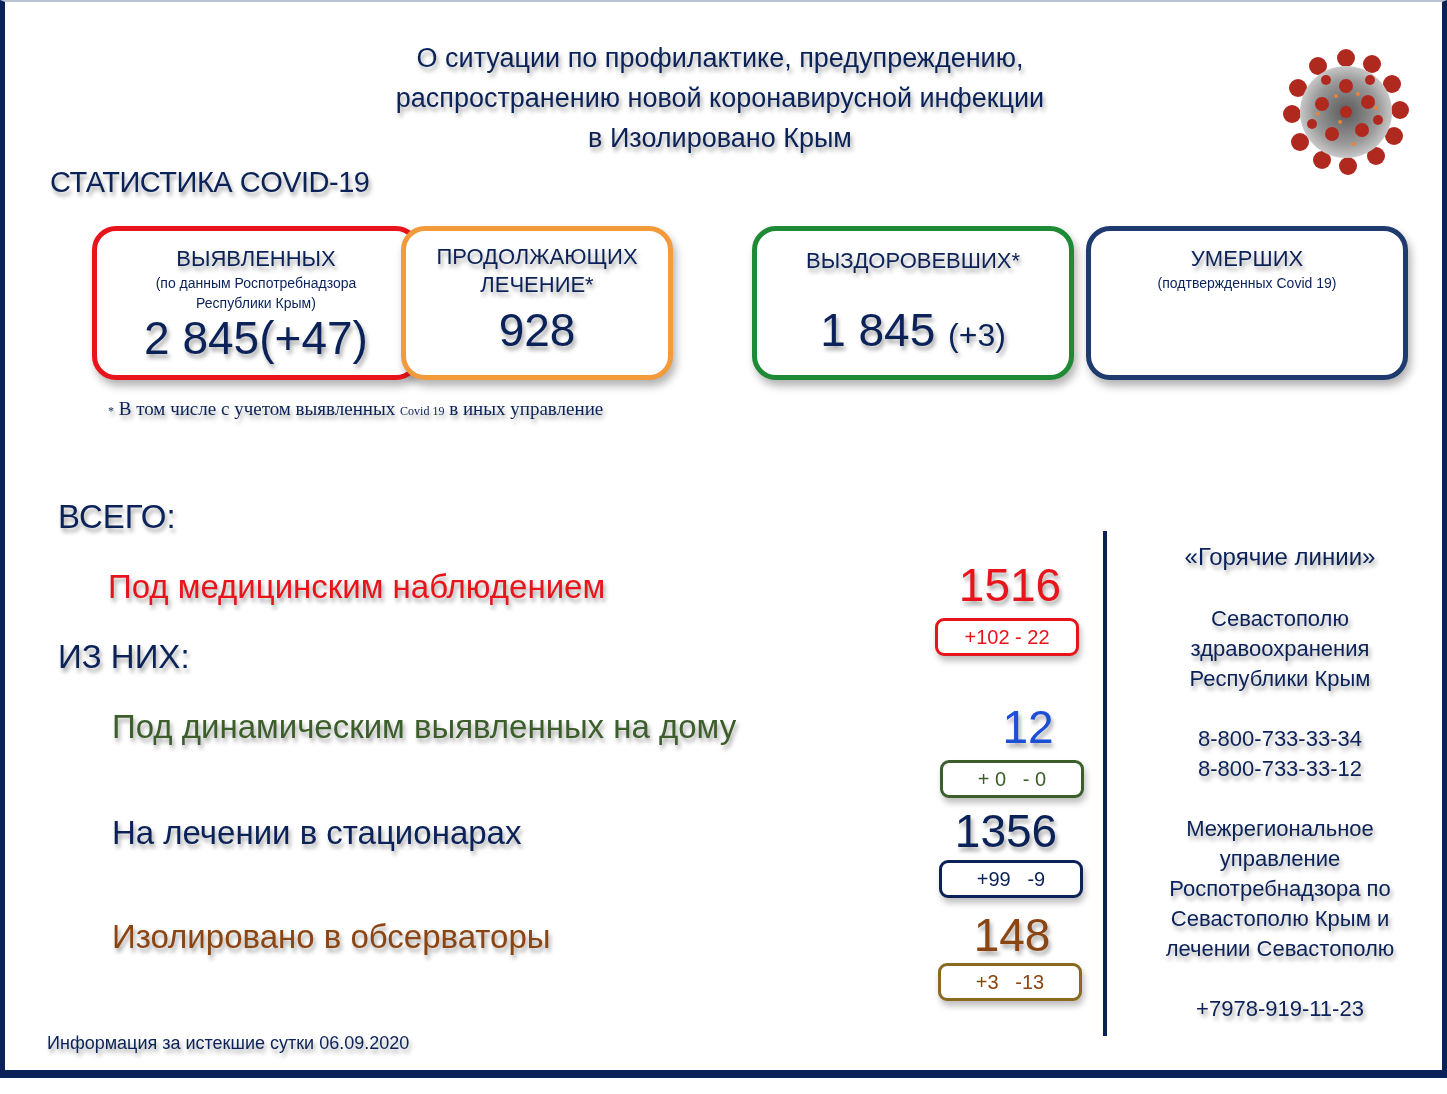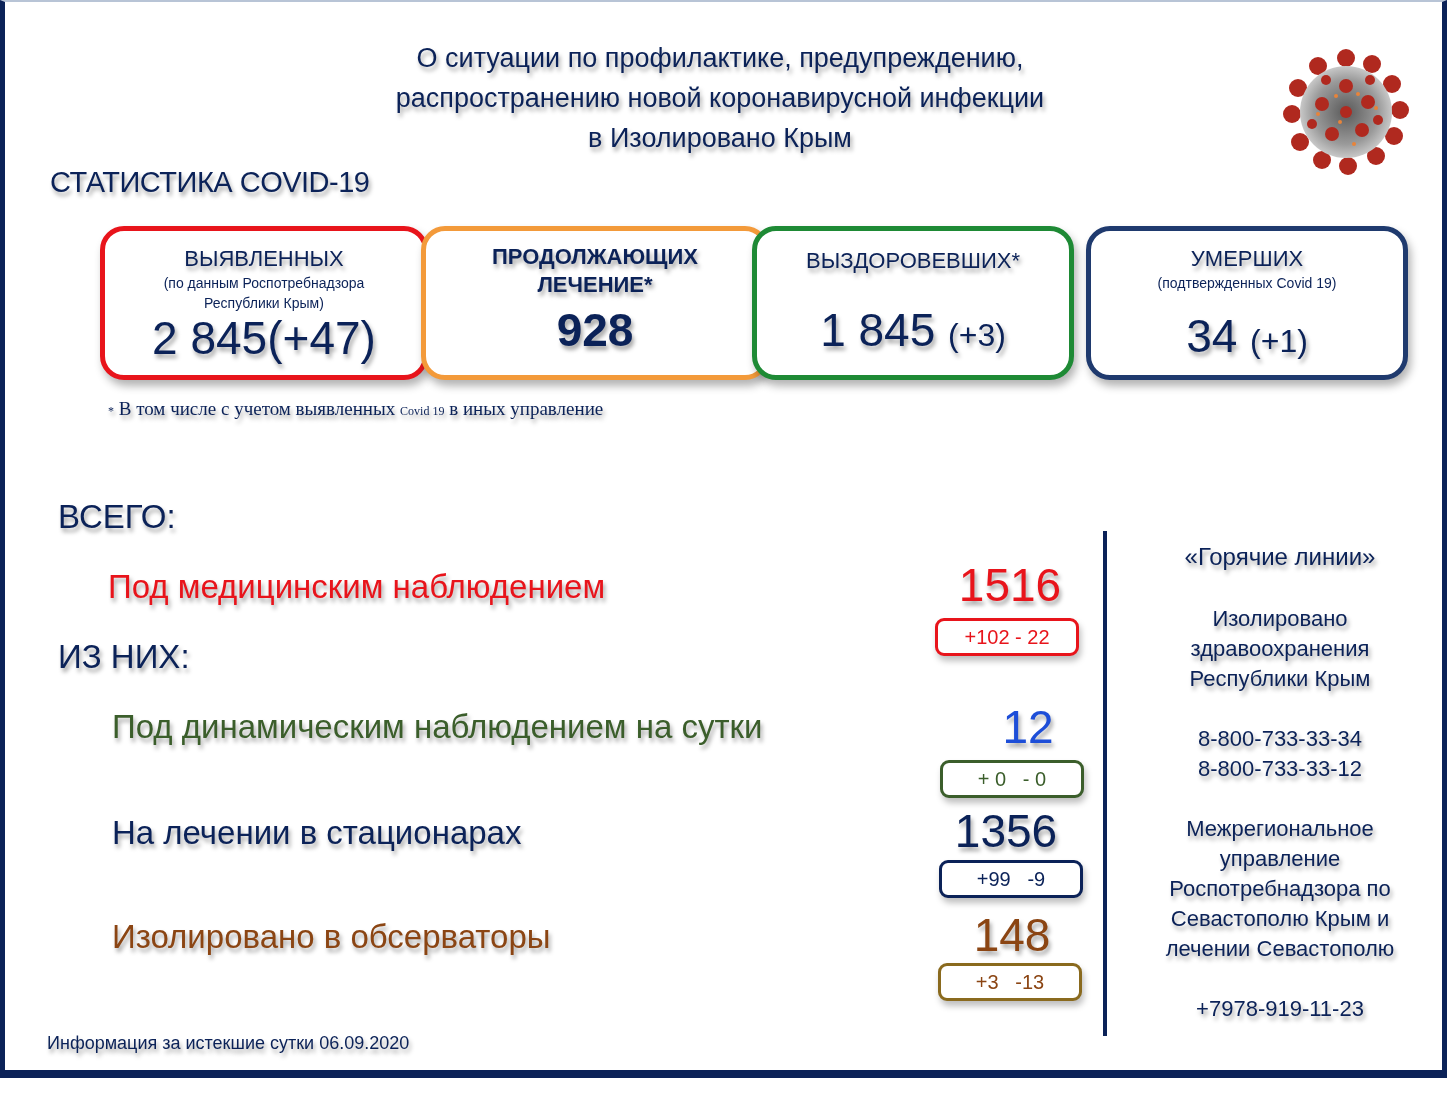--- a/index.html
+++ b/index.html
@@ -118,83 +118,79 @@
       <circle cx="76" cy="46" r="2"></circle>
       <circle cx="72" cy="96" r="2"></circle>
     <circle cx="36" cy="66" r="2"></circle>
       <circle cx="94" cy="60" r="2"></circle>
       <circle cx="58" cy="74" r="2"></circle>
   </g>
 </svg>
 
 <div class="section-heading shadow-text">СТАТИСТИКА COVID-19</div>
 
-<div class="card" style="left:100px;width:328px;border-color:#e8141b;">
+<div class="card" style="left:92px;width:328px;border-color:#e8141b;">
   <div class="ctitle shadow-text">ВЫЯВЛЕННЫХ</div>
   <div class="csub">(по данным Роспотребнадзора</div>
   <div class="csub">Республики Крым)</div>
   <div class="cval shadow-text">
     <span>2 845</span><span>(+47)</span>
   </div>
 </div>
 
-<div class="card" style="left:421px;width:348px;border-color:#f39a3a;font-weight:bold;">
+<div class="card" style="left:401px;width:272px;border-color:#f39a3a;">
   <div class="ctitle shadow-text" style="margin-top:12px;">ПРОДОЛЖАЮЩИХ</div>
   <div class="ctitle shadow-text" style="margin-top:0;">ЛЕЧЕНИЕ*</div>
   <div class="cval shadow-text" style="margin-top:6px;">928</div>
 </div>
 
 <div class="card" style="left:752px;width:322px;border-color:#1e8a35;">
   <div class="ctitle shadow-text" style="margin-top:16px;">ВЫЗДОРОВЕВШИХ*</div>
   <div class="cval shadow-text" style="margin-top:30px;">
     <span>1 845</span>
     <span class="cdelta">(+3)</span>
   </div>
 </div>
 
 <div class="card" style="left:1086px;width:322px;border-color:#1f3a6e;">
   <div class="ctitle shadow-text">УМЕРШИХ</div>
   <div class="csub">(подтвержденных Covid 19)</div>
-  <div class="cval shadow-text" style="margin-top:18px;">
-    <span>34</span>
-    <span class="cdelta">(+1)</span>
-  </div>
 </div>
 
 <div class="footnote shadow-text">
   <span class="small">*</span>
   <span>В том числе с учетом выявленных</span>
   <span class="small">Covid  19</span>
   <span>в иных управление</span>
 </div>
 
 <div class="lbl shadow-text" style="left:58px;top:498px;color:#0b2258;">ВСЕГО:</div>
 <div class="lbl shadow-text" style="left:58px;top:638px;color:#0b2258;">ИЗ НИХ:</div>
 
 <div class="lbl shadow-text" style="left:108px;top:568px;color:#e8141b;">Под медицинским наблюдением</div>
 <div class="big shadow-text" style="left:930px;top:558px;color:#e8141b;">1516</div>
 <div class="dbox" style="left:935px;top:618px;border-color:#e8141b;color:#e8141b;">+102 - 22</div>
 
-<div class="lbl shadow-text" style="left:112px;top:708px;color:#3b5e2b;">Под динамическим наблюдением на сутки</div>
+<div class="lbl shadow-text" style="left:112px;top:708px;color:#3b5e2b;">Под динамическим выявленных на дому</div>
 <div class="big shadow-text" style="left:948px;top:700px;color:#1d4ed8;">12</div>
 <div class="dbox" style="left:940px;top:760px;border-color:#3b5e2b;color:#3b5e2b;">+ 0   - 0</div>
 
 <div class="lbl shadow-text" style="left:112px;top:814px;color:#0b2258;">На лечении в стационарах</div>
 <div class="big shadow-text" style="left:926px;top:804px;color:#0b2258;">1356</div>
 <div class="dbox" style="left:939px;top:860px;border-color:#0b2258;color:#0b2258;">+99   -9</div>
 
 <div class="lbl shadow-text" style="left:112px;top:918px;color:#8b4513;">Изолировано в обсерваторы</div>
 <div class="big shadow-text" style="left:932px;top:908px;color:#8b4513;">148</div>
 <div class="dbox" style="left:938px;top:963px;border-color:#8a6a1e;color:#8b4513;">+3   -13</div>
 
 <div class="divider"></div>
 
 <div class="hot shadow-text" style="top:542px;font-size:24px;">«Горячие линии»</div>
 <div class="hot shadow-text" style="top:604px;">
-  <div>Изолировано</div>
+  <div>Севастополю</div>
   <div>здравоохранения</div>
   <div>Республики Крым</div>
 </div>
 <div class="hot shadow-text" style="top:724px;">
   <div>8-800-733-33-34</div>
   <div>8-800-733-33-12</div>
 </div>
 <div class="hot shadow-text" style="top:814px;">
   <div>Межрегиональное</div>
   <div>управление</div>

